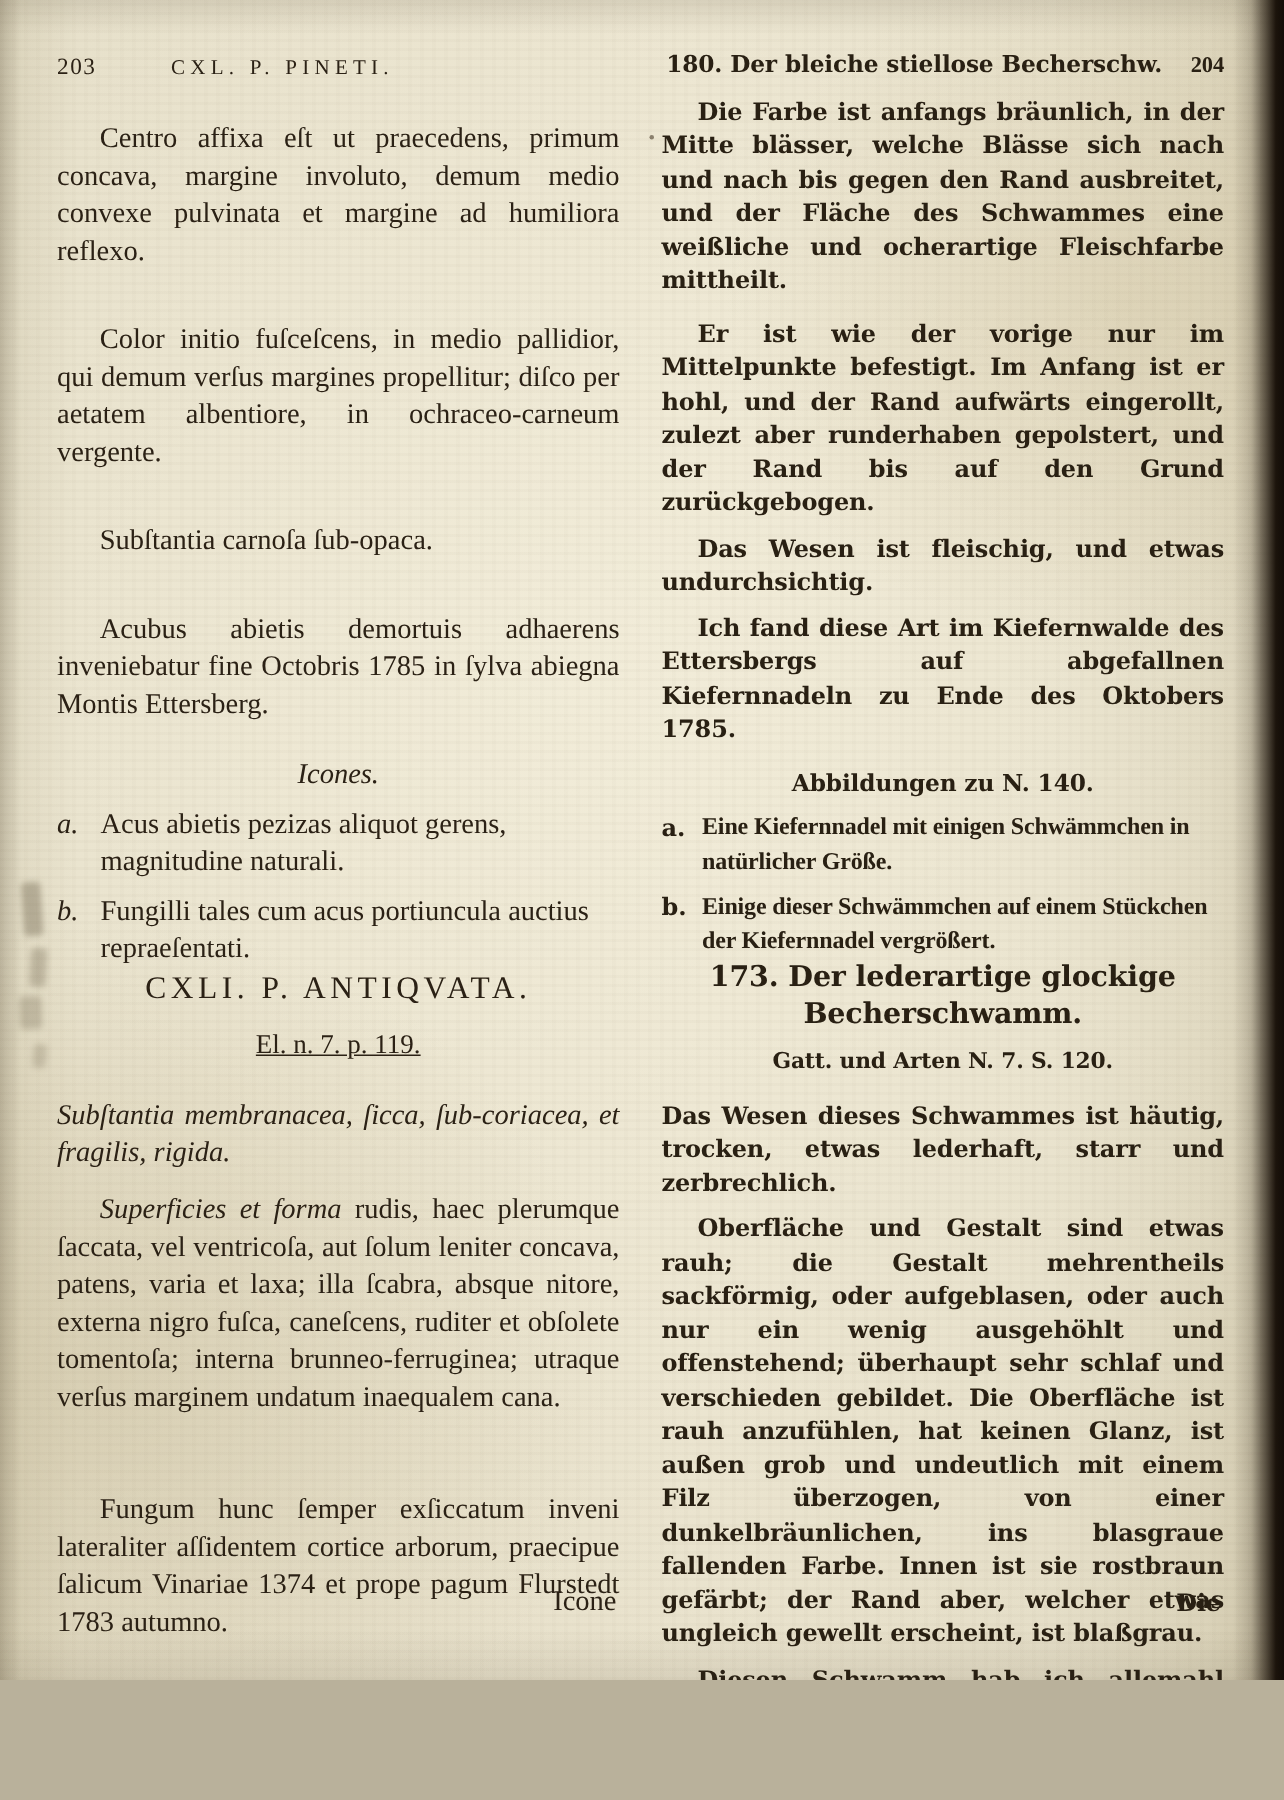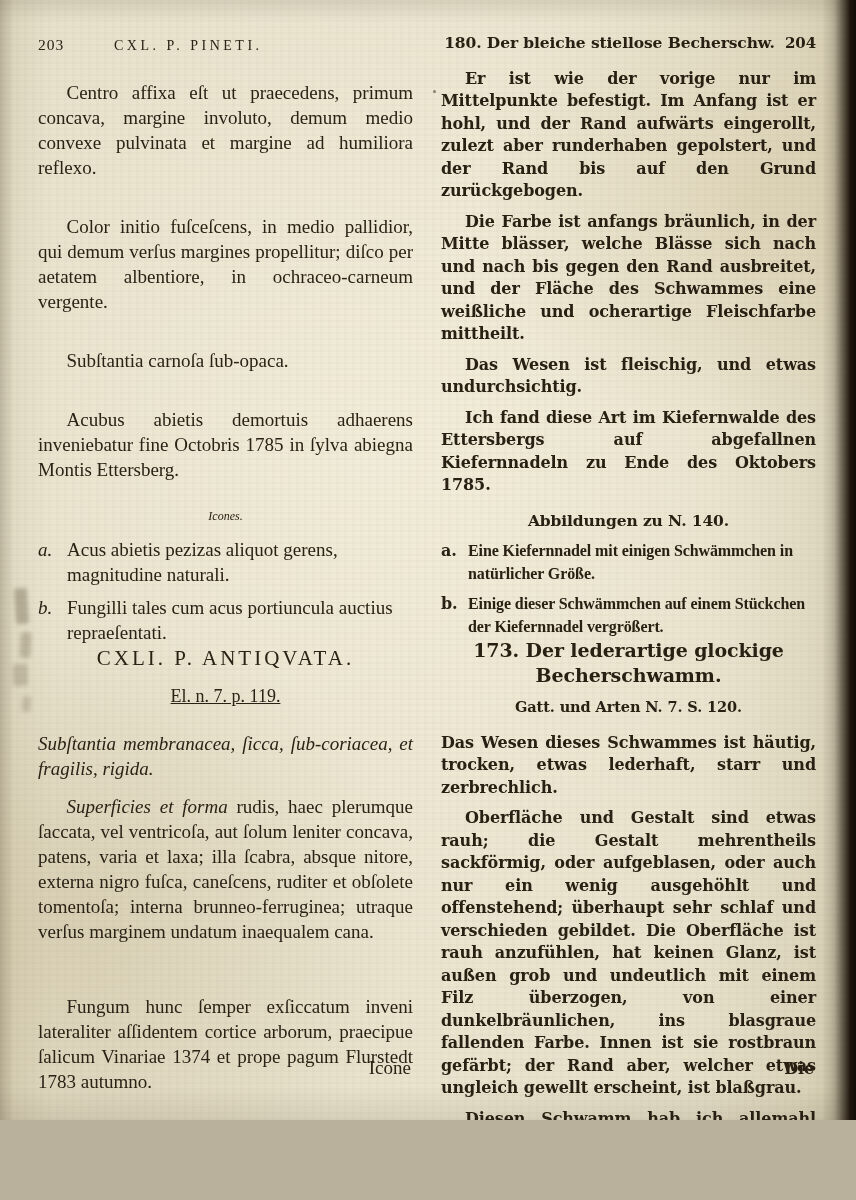--- a/index.html
+++ b/index.html
@@ -55,21 +55,21 @@
   .latin { font-size: 19px; line-height: 25px; }
   .latin .col-header { display: flex; align-items: baseline; }
   .latin .col-header .pn { font-size: 15.5px; letter-spacing: 1px; min-width: 58px; }
   .latin .col-header .title { font-size: 14px; letter-spacing: 3.5px; margin-left: 18px; }
 
   .para { margin: 0; text-align: justify; text-indent: 1.5em; }
   .no-indent { text-indent: 0; }
   .italic { font-style: italic; }
   .center { text-align: center; text-indent: 0; }
 
-  .icones { font-size: 12px; }
+  .icones { font-size: 19px; }
   .item { display: flex; gap: 7px; }
   .item .item-label { flex: none; width: 22px; }
   .item .item-text { flex: 1; text-align: left; font-family: Liberation Serif, serif; }
 
   .latin .section-heading {
     margin: 0; font-weight: 400; font-size: 21px; letter-spacing: 3px;
     text-align: center; line-height: 26px;
   }
   .latin .section-ref { text-align: center; font-size: 18px; text-decoration: underline; }
 
@@ -77,21 +77,21 @@
   .latin .catchword { font-size: 19px; }
 
   
   .fraktur {
     font-family: "DejaVu Serif", serif; font-weight: 700;
     font-size: 16px; line-height: 22.5px; letter-spacing: -0.1px;
     color: #2920132; color: #292013;
   }
   .fraktur .col-header { display: flex; align-items: baseline; }
   .fraktur .col-header .title { flex: 1; text-align: center; font-size: 15.5px; }
-  .fraktur .col-header .pn { min-width: 38px; text-align: right; font-size: 15px; }
+  .fraktur .col-header .pn { min-width: 38px; text-align: right; font-size: 15px; font-family: Liberation Serif, serif; }
 
   .fraktur .figures-heading { font-size: 15.5px; }
   .fraktur .item .item-label { width: 20px; }
   .fraktur .section-heading {
     margin: 0 6px; font-size: 19px; line-height: 25px; text-align: center; font-weight: 700;
   }
   .fraktur .section-ref { text-align: center; font-size: 14.5px; }
   .fraktur .catchword { font-size: 16px; }
 
   
@@ -139,22 +139,22 @@
 
       <div class="catchword">Icone</div>
     </section>
 
     <section class="col fraktur">
       <header class="col-header">
         <span class="title">180. Der bleiche stiellose Becherschw.</span>
         <span class="pn">204</span>
       </header>
 
+      <p class="para mt-xs">Die Farbe ist anfangs bräunlich, in der Mitte blässer, welche Blässe sich nach und nach bis gegen den Rand ausbreitet, und der Fläche des Schwammes eine weißliche und ocherartige Fleischfarbe mittheilt.</p>
       <p class="para mt-sm">Er ist wie der vorige nur im Mittelpunkte befestigt. Im Anfang ist er hohl, und der Rand aufwärts eingerollt, zulezt aber runderhaben gepolstert, und der Rand bis auf den Grund zurückgebogen.</p>
-      <p class="para mt-xs">Die Farbe ist anfangs bräunlich, in der Mitte blässer, welche Blässe sich nach und nach bis gegen den Rand ausbreitet, und der Fläche des Schwammes eine weißliche und ocherartige Fleischfarbe mittheilt.</p>
       <p class="para mt-xs">Das Wesen ist fleischig, und etwas undurchsichtig.</p>
       <p class="para mt-xs">Ich fand diese Art im Kiefernwalde des Ettersbergs auf abgefallnen Kiefernnadeln zu Ende des Oktobers 1785.</p>
 
       <div class="center figures-heading mt-sm">Abbildungen zu N. 140.</div>
 
       <div class="item mt-xs">
         <span class="item-label">a.</span>
         <span class="item-text">Eine Kiefernnadel mit einigen Schwämmchen in natürlicher Größe.</span>
       </div>
       <div class="item mt-xs">

